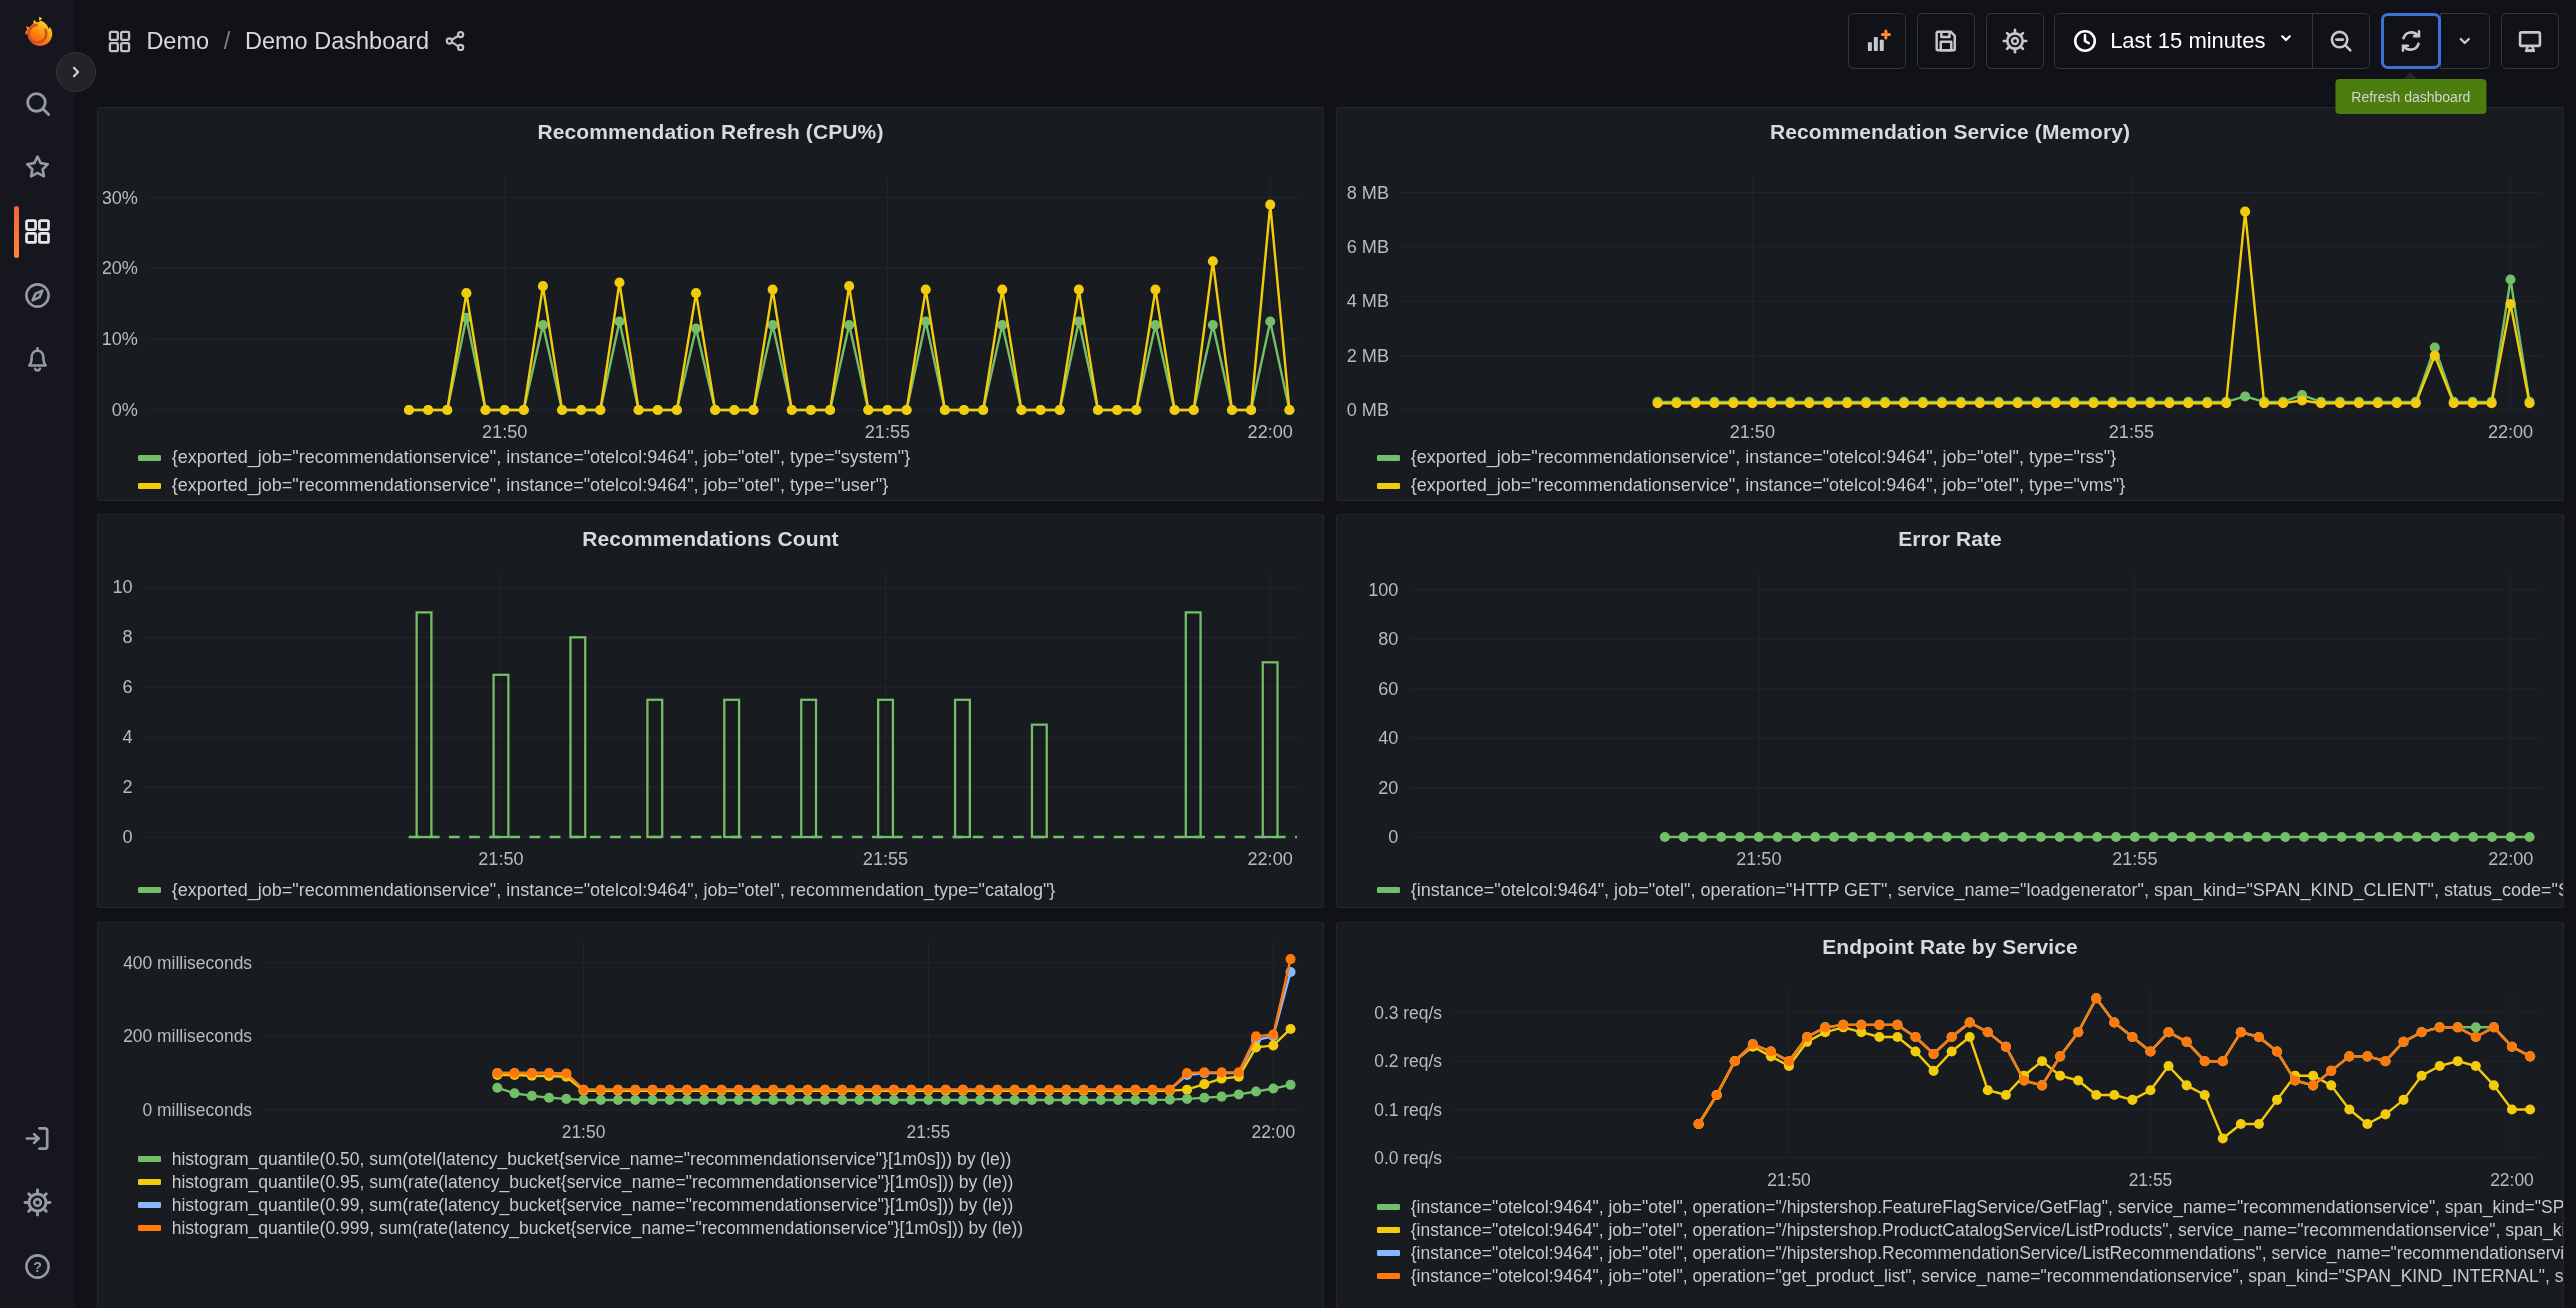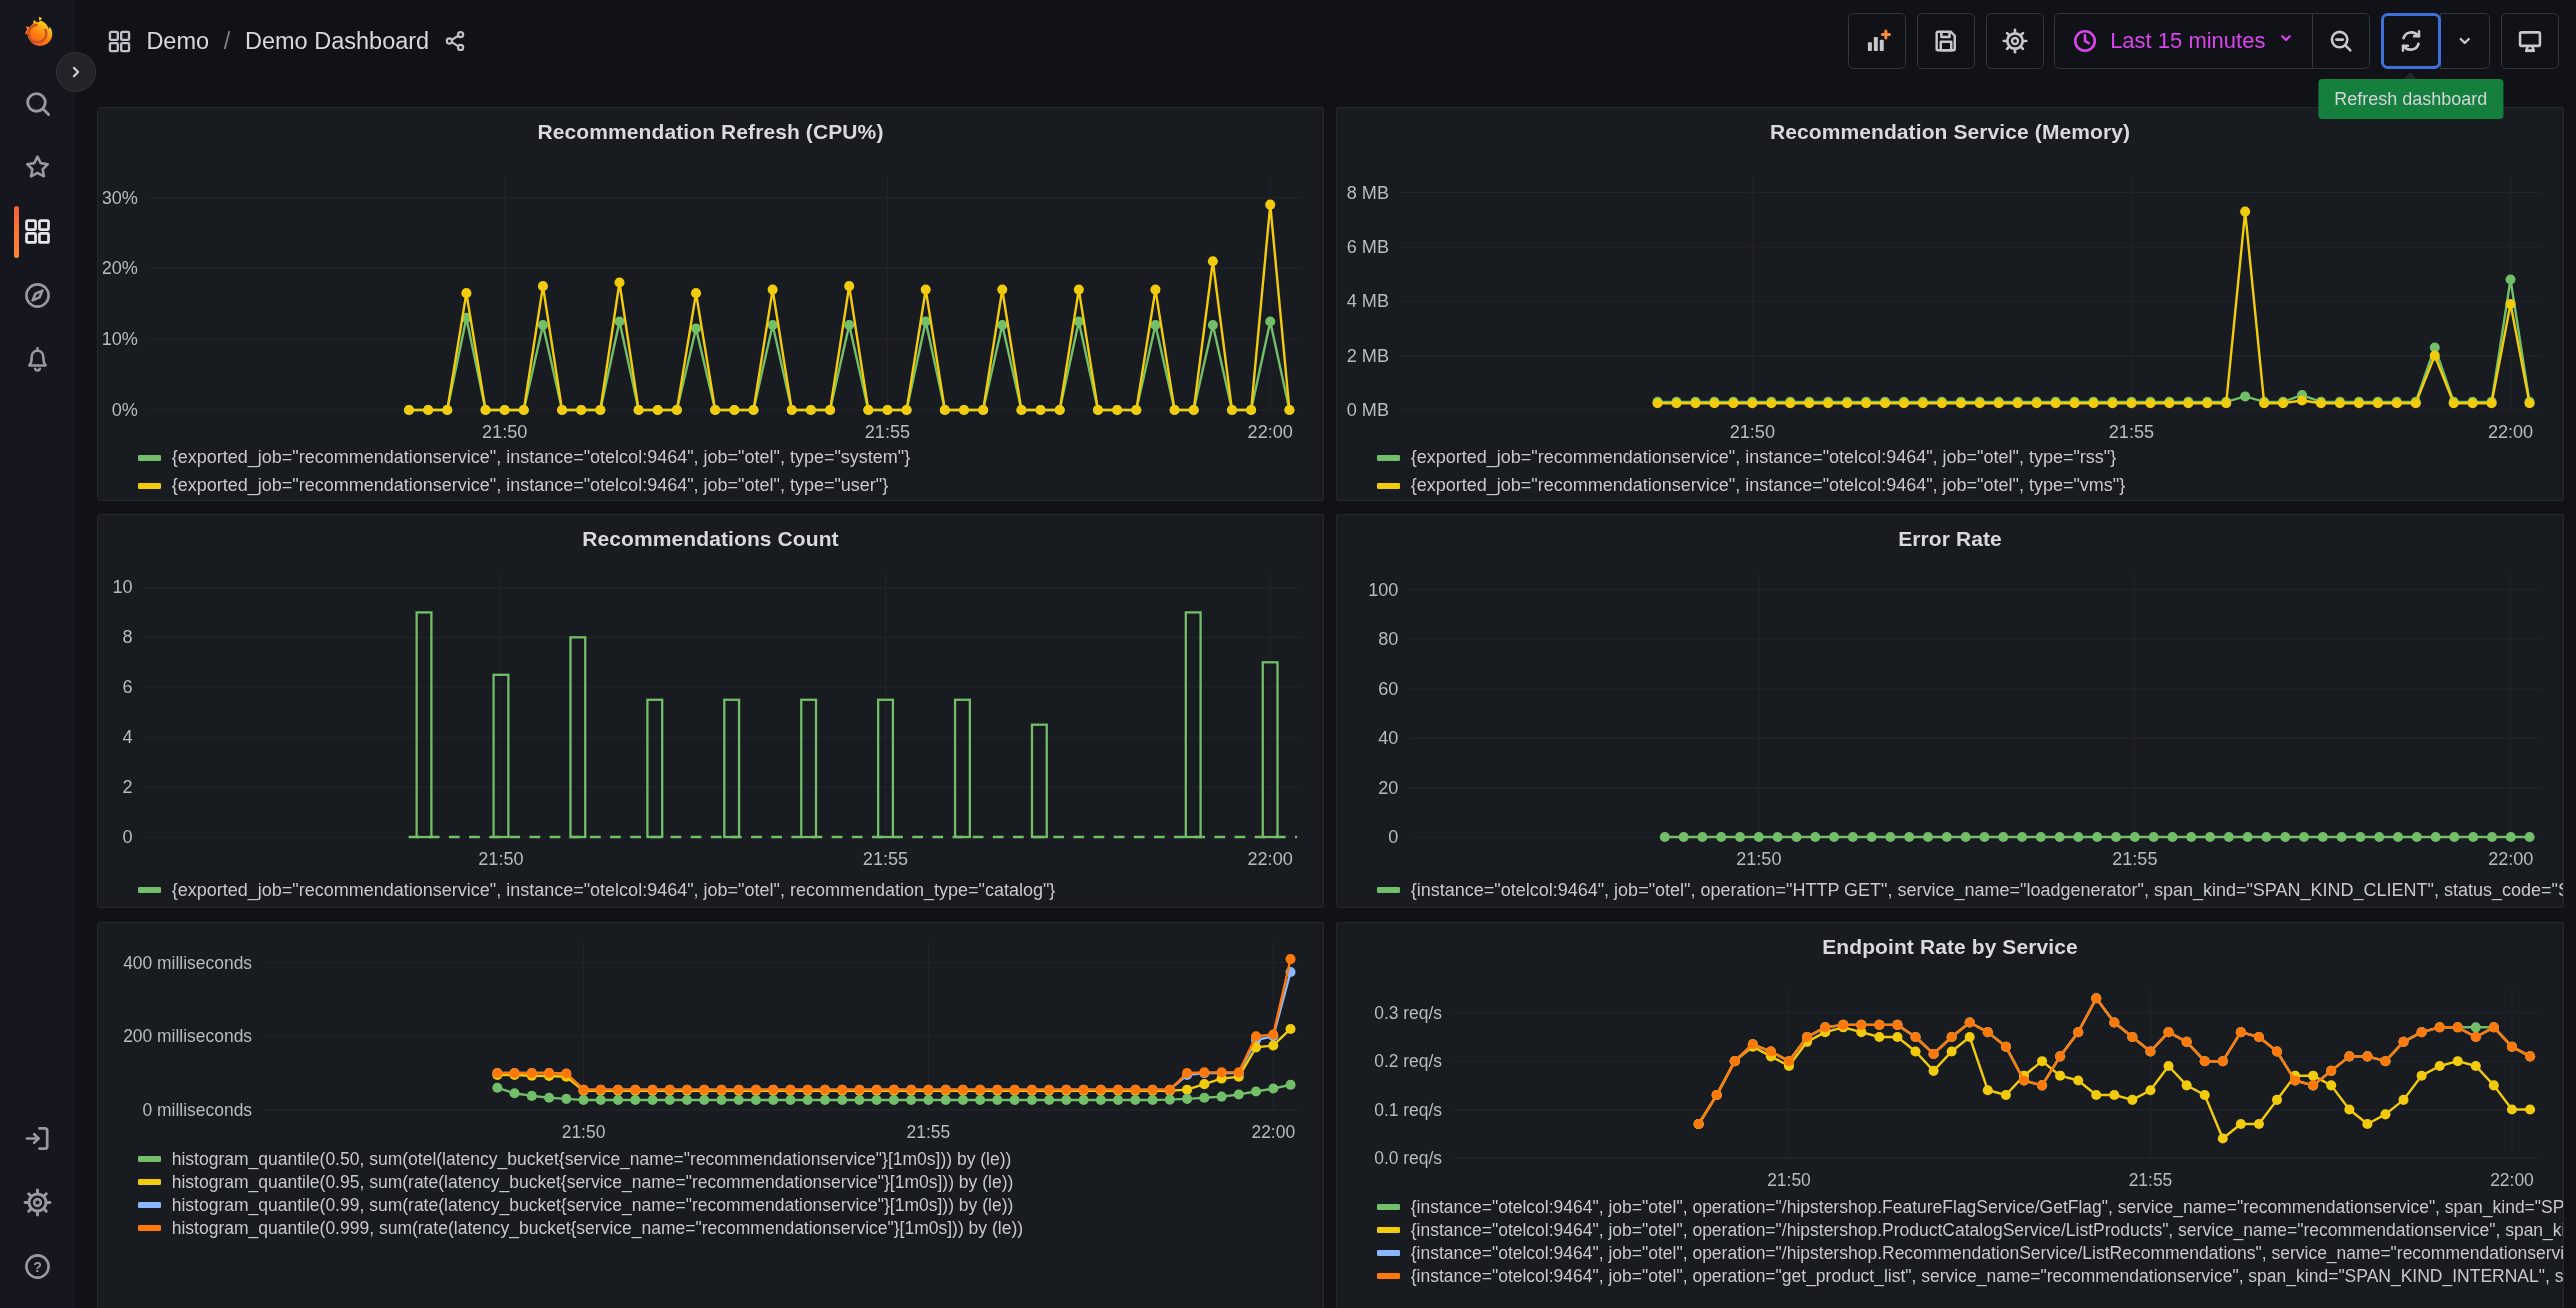--- a/index.html
+++ b/index.html
@@ -32,25 +32,25 @@
   .crumb{cursor:pointer;}
   .tb-right{display:flex;align-items:center;gap:10.7px;}
   .tb-btn{height:56px;min-width:58px;box-sizing:border-box;background:transparent;border:1px solid #34363e;
     border-radius:5.4px;display:flex;align-items:center;justify-content:center;color:#c7c8cc;padding:0;cursor:pointer;
     font-family:inherit;}
   .tb-btn svg{width:28px;height:28px;}
   .tb-group{display:flex;align-items:stretch;}
   .tb-group .tb-btn{border-radius:0;margin-left:-1px;}
   .tb-group .tb-btn:first-child{border-radius:5.4px 0 0 5.4px;margin-left:0;}
   .tb-group .tb-btn:last-child{border-radius:0 5.4px 5.4px 0;}
-  .time-btn{padding:0 16px;gap:10.7px;font-size:22px;color:#d946ef;}
+  .time-btn{padding:0 16px;gap:10.7px;font-size:22px;color:#ffffff;}
   .time-btn .caret svg{width:20px;height:20px;}
   .refresh-btn{position:relative;border:3.4px solid #3d71d9 !important;border-radius:6.7px !important;width:60px;}
-  .tooltip{position:absolute;top:calc(100% + 13.4px);left:50%;transform:translateX(-50%);background:#15803d;
-    color:#d3d4d9;font-size:18px;padding:9.4px 16px;border-radius:4px;white-space:nowrap;z-index:9;}
+  .tooltip{position:absolute;top:calc(100% + 13.4px);left:50%;transform:translateX(-50%);background:#4d7c0f;
+    color:#d3d4d9;font-size:14px;padding:9.4px 16px;border-radius:4px;white-space:nowrap;z-index:9;}
   .tooltip::before{content:"";position:absolute;top:-7.4px;left:50%;transform:translateX(-50%);
     border:7.4px solid transparent;border-bottom-color:#25272d;border-top:0;}
 
   
   #dashboard{position:absolute;inset:0;z-index:1;}
   .panel{position:absolute;background:#181b1f;border:1px solid #25272e;border-radius:2px;box-sizing:border-box;
     overflow:hidden;}
   .panel-title{height:48px;display:flex;align-items:center;justify-content:center;font-size:21px;font-weight:600;
     color:#d9dade;letter-spacing:0.1px;cursor:pointer;}
   .tick{fill:#b9bbc3;font-size:27px;font-family:"Liberation Sans",sans-serif;}

